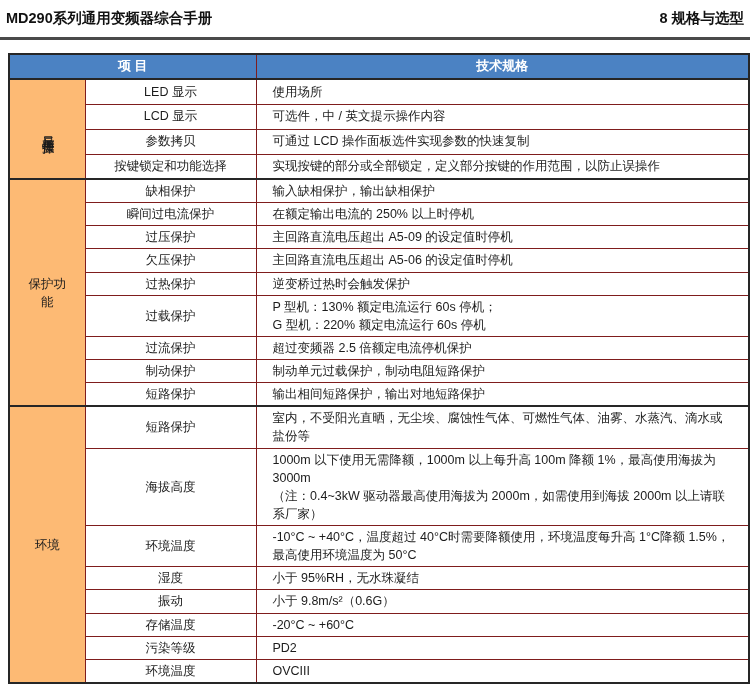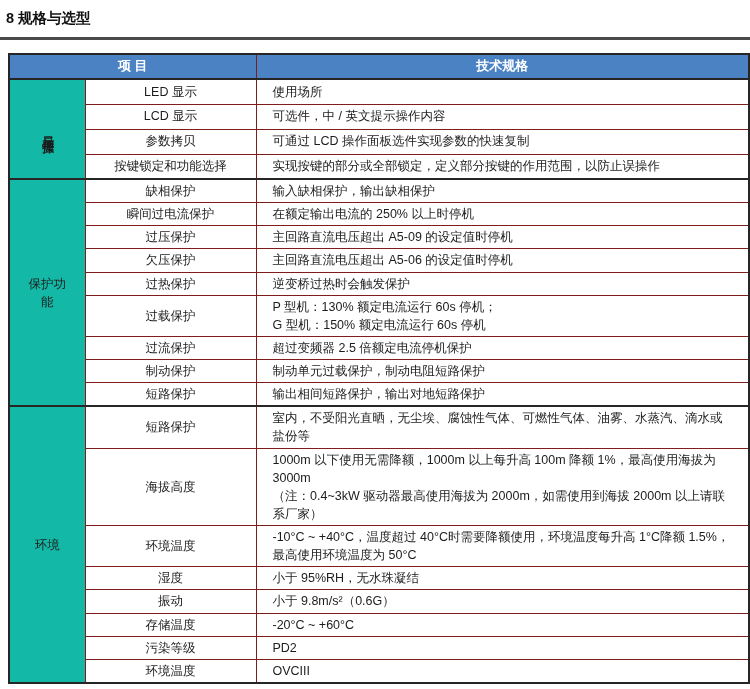--- a/index.html
+++ b/index.html
@@ -48,21 +48,21 @@
     font-size: 13px;
     height: 25px;
     text-align: center;
     border-bottom: 2px solid #262626;
   }
   .spec-table tbody { border-top: 2px solid #262626; }
   .group-cell {
     text-align: center;
     font-weight: normal;
     color: #1c1c1c;
-    background: #14b8a6;
+    background: #fdba74;
     padding: 2px 2px;
   }
   .group-cell .vert {
     display: inline-block;
     writing-mode: vertical-rl;
     text-orientation: upright;
     letter-spacing: 1px;
     line-height: 1.1;
   }
   .item-cell {
@@ -74,20 +74,21 @@
     text-align: left;
     padding: 3px 7px;
     white-space: pre-line;
   }
   tbody.g-display .item-cell { height: 25px; margin-left: 12px; }
 </style>
 </head>
 <body>
 
 <div class="page-header">
+  <span>MD290系列通用变频器综合手册</span>
   <span>8  规格与选型</span>
 </div>
 <div class="header-rule"></div>
 
 <table class="spec-table">
   <colgroup>
     <col class="c-group">
       <col class="c-item">
       <col class="c-spec">
   </colgroup>
@@ -136,21 +137,21 @@
       <td class="item-cell">欠压保护</td>
       <td class="spec-cell">主回路直流电压超出 A5-06 的设定值时停机</td>
     </tr>
     <tr>
       <td class="item-cell">过热保护</td>
       <td class="spec-cell">逆变桥过热时会触发保护</td>
     </tr>
     <tr>
       <td class="item-cell">过载保护</td>
       <td class="spec-cell">P 型机：130% 额定电流运行 60s 停机；
-G 型机：150% 额定电流运行 60s 停机</td>
+G 型机：220% 额定电流运行 60s 停机</td>
     </tr>
     <tr>
       <td class="item-cell">过流保护</td>
       <td class="spec-cell">超过变频器 2.5 倍额定电流停机保护</td>
     </tr>
     <tr>
       <td class="item-cell">制动保护</td>
       <td class="spec-cell">制动单元过载保护，制动电阻短路保护</td>
     </tr>
     <tr>

